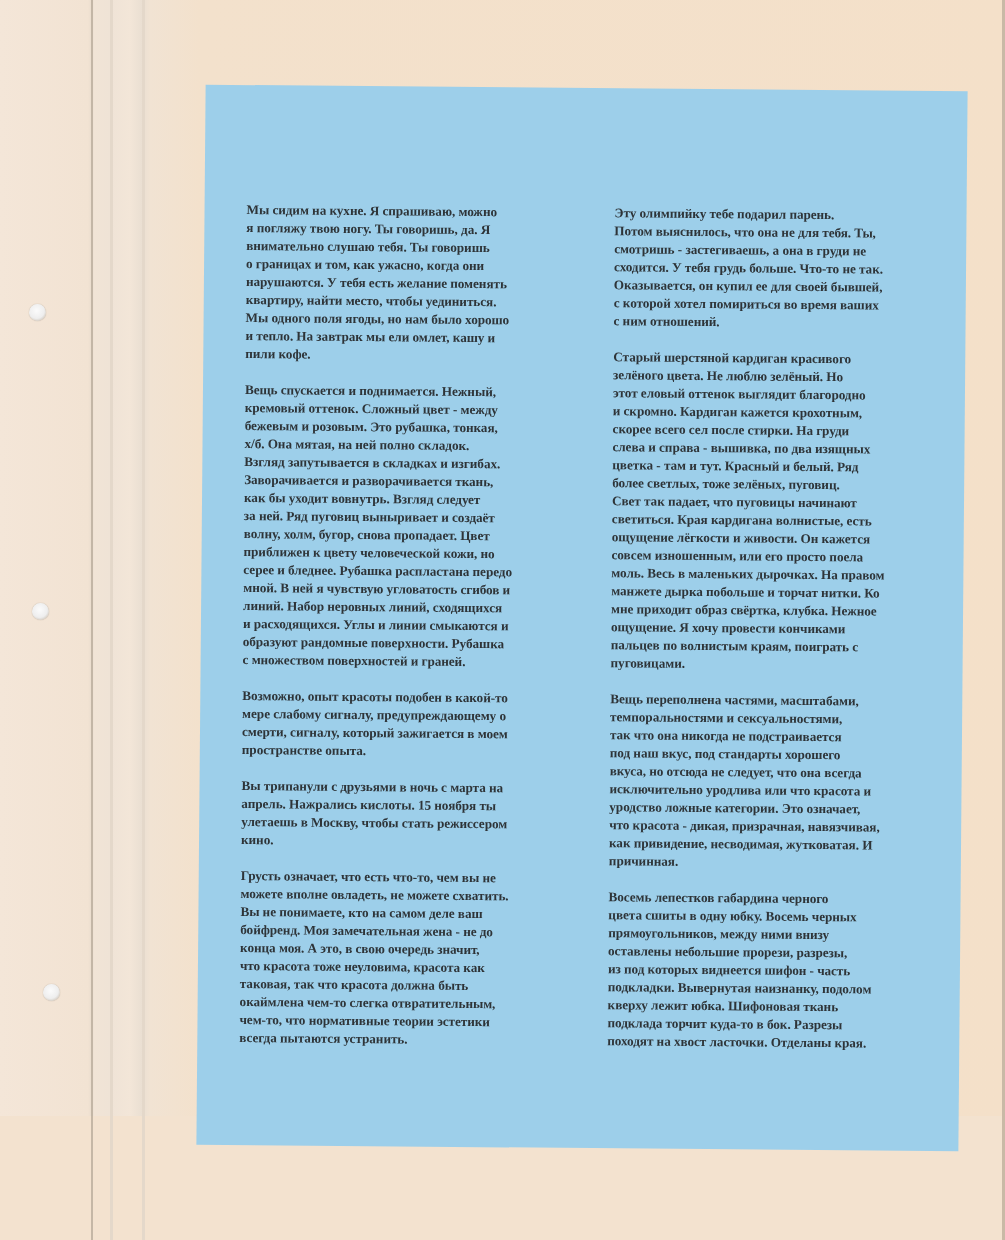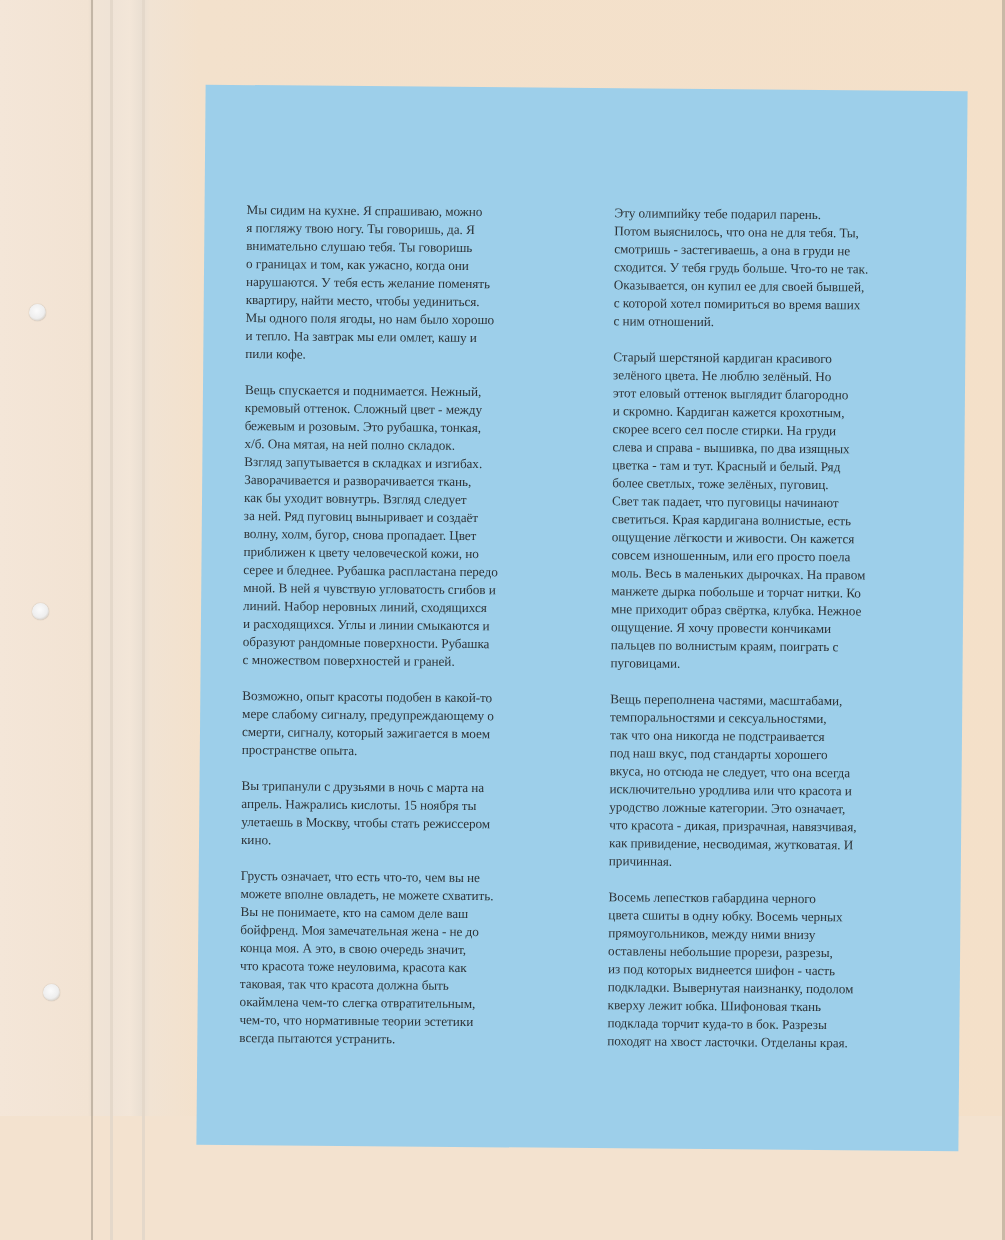--- a/index.html
+++ b/index.html
@@ -8,20 +8,21 @@
     }
     body {
       position: relative;
       background: #f3e2cf;
       font-family: "Liberation Serif", "DejaVu Serif", serif;
     }
     .sheet {
       position: absolute; left: 0; top: 0; width: 1005px; height: 1116px;
       background:
         linear-gradient(90deg, #f4e6d8 0px, #f2e3d3 88px, #e9dccd 92px, #f1e4d6 94px, #efe3d6 110px, #f3e6d8 130px, #eadfd2 142px, #f1e3d3 150px, #f3e1cc 200px, #f4e0c9 1005px);
+      font-weight: bold;
     }
     .fold-line {
       position: absolute; left: 91px; top: 0; width: 2px; height: 1240px;
       background: #b5a898; opacity: 0.75;
     }
     .fold-shadow {
       position: absolute; top: 0; height: 1240px; width: 3px;
       background: #e4d8ca;
     }
     .binder-hole {

